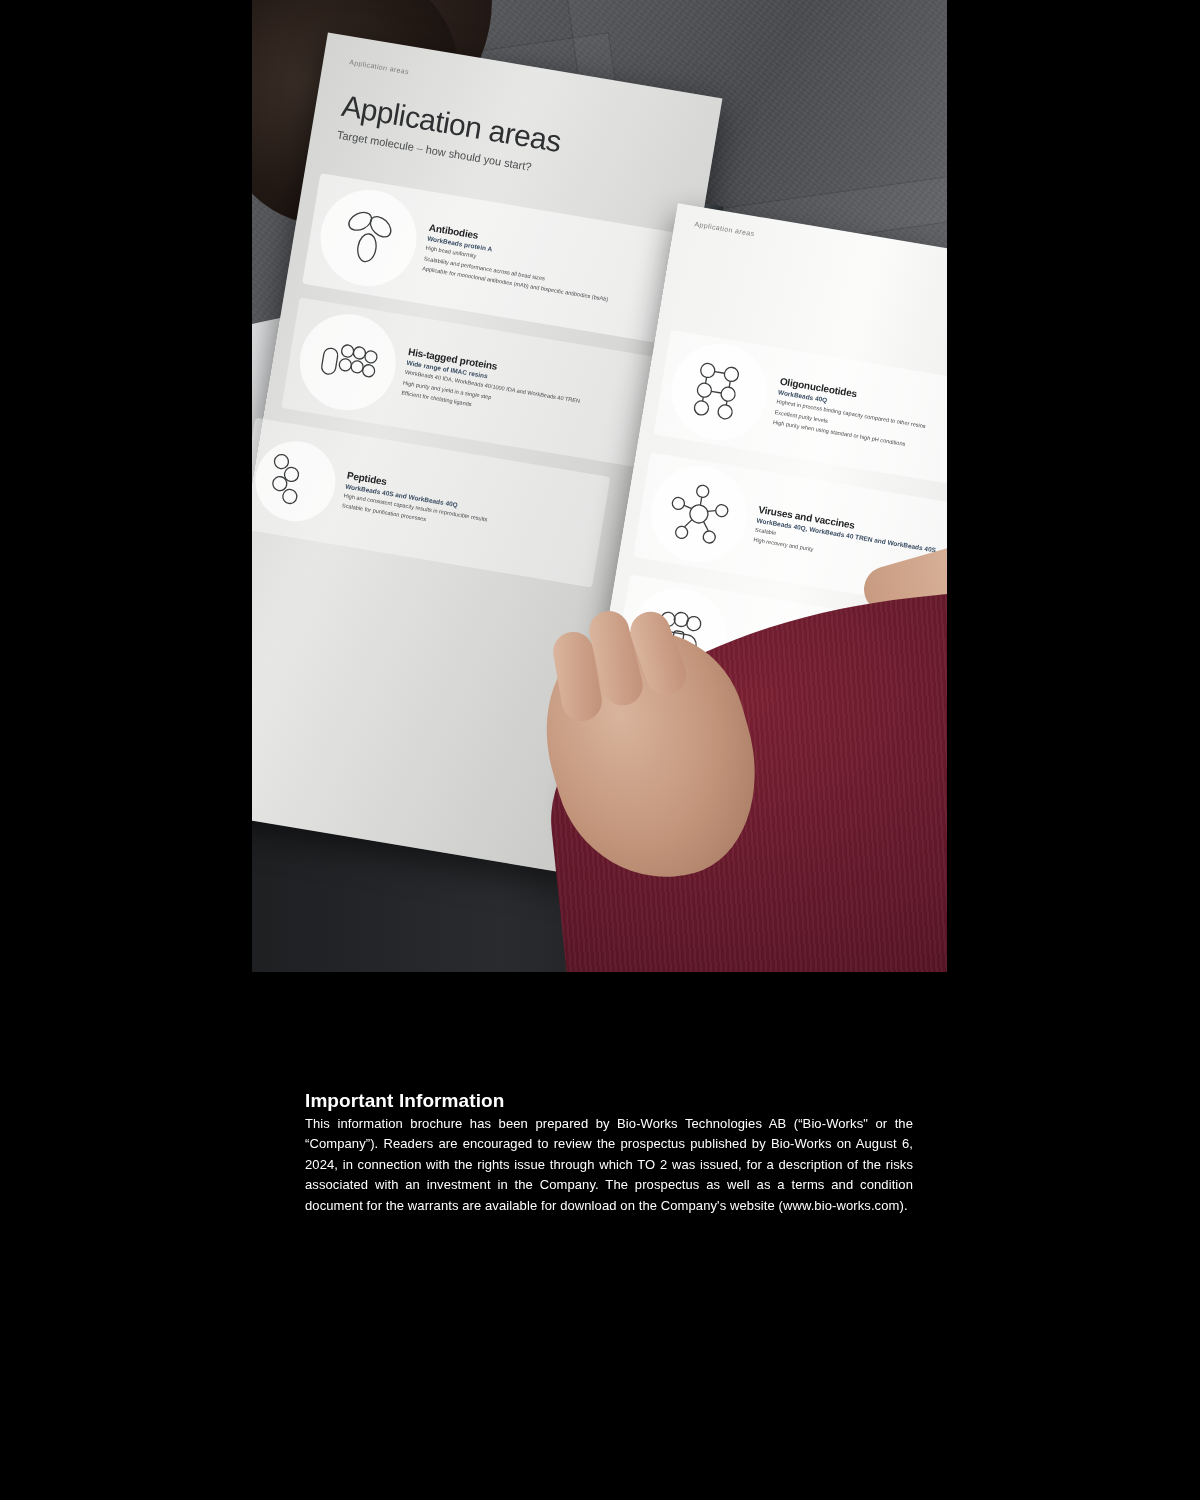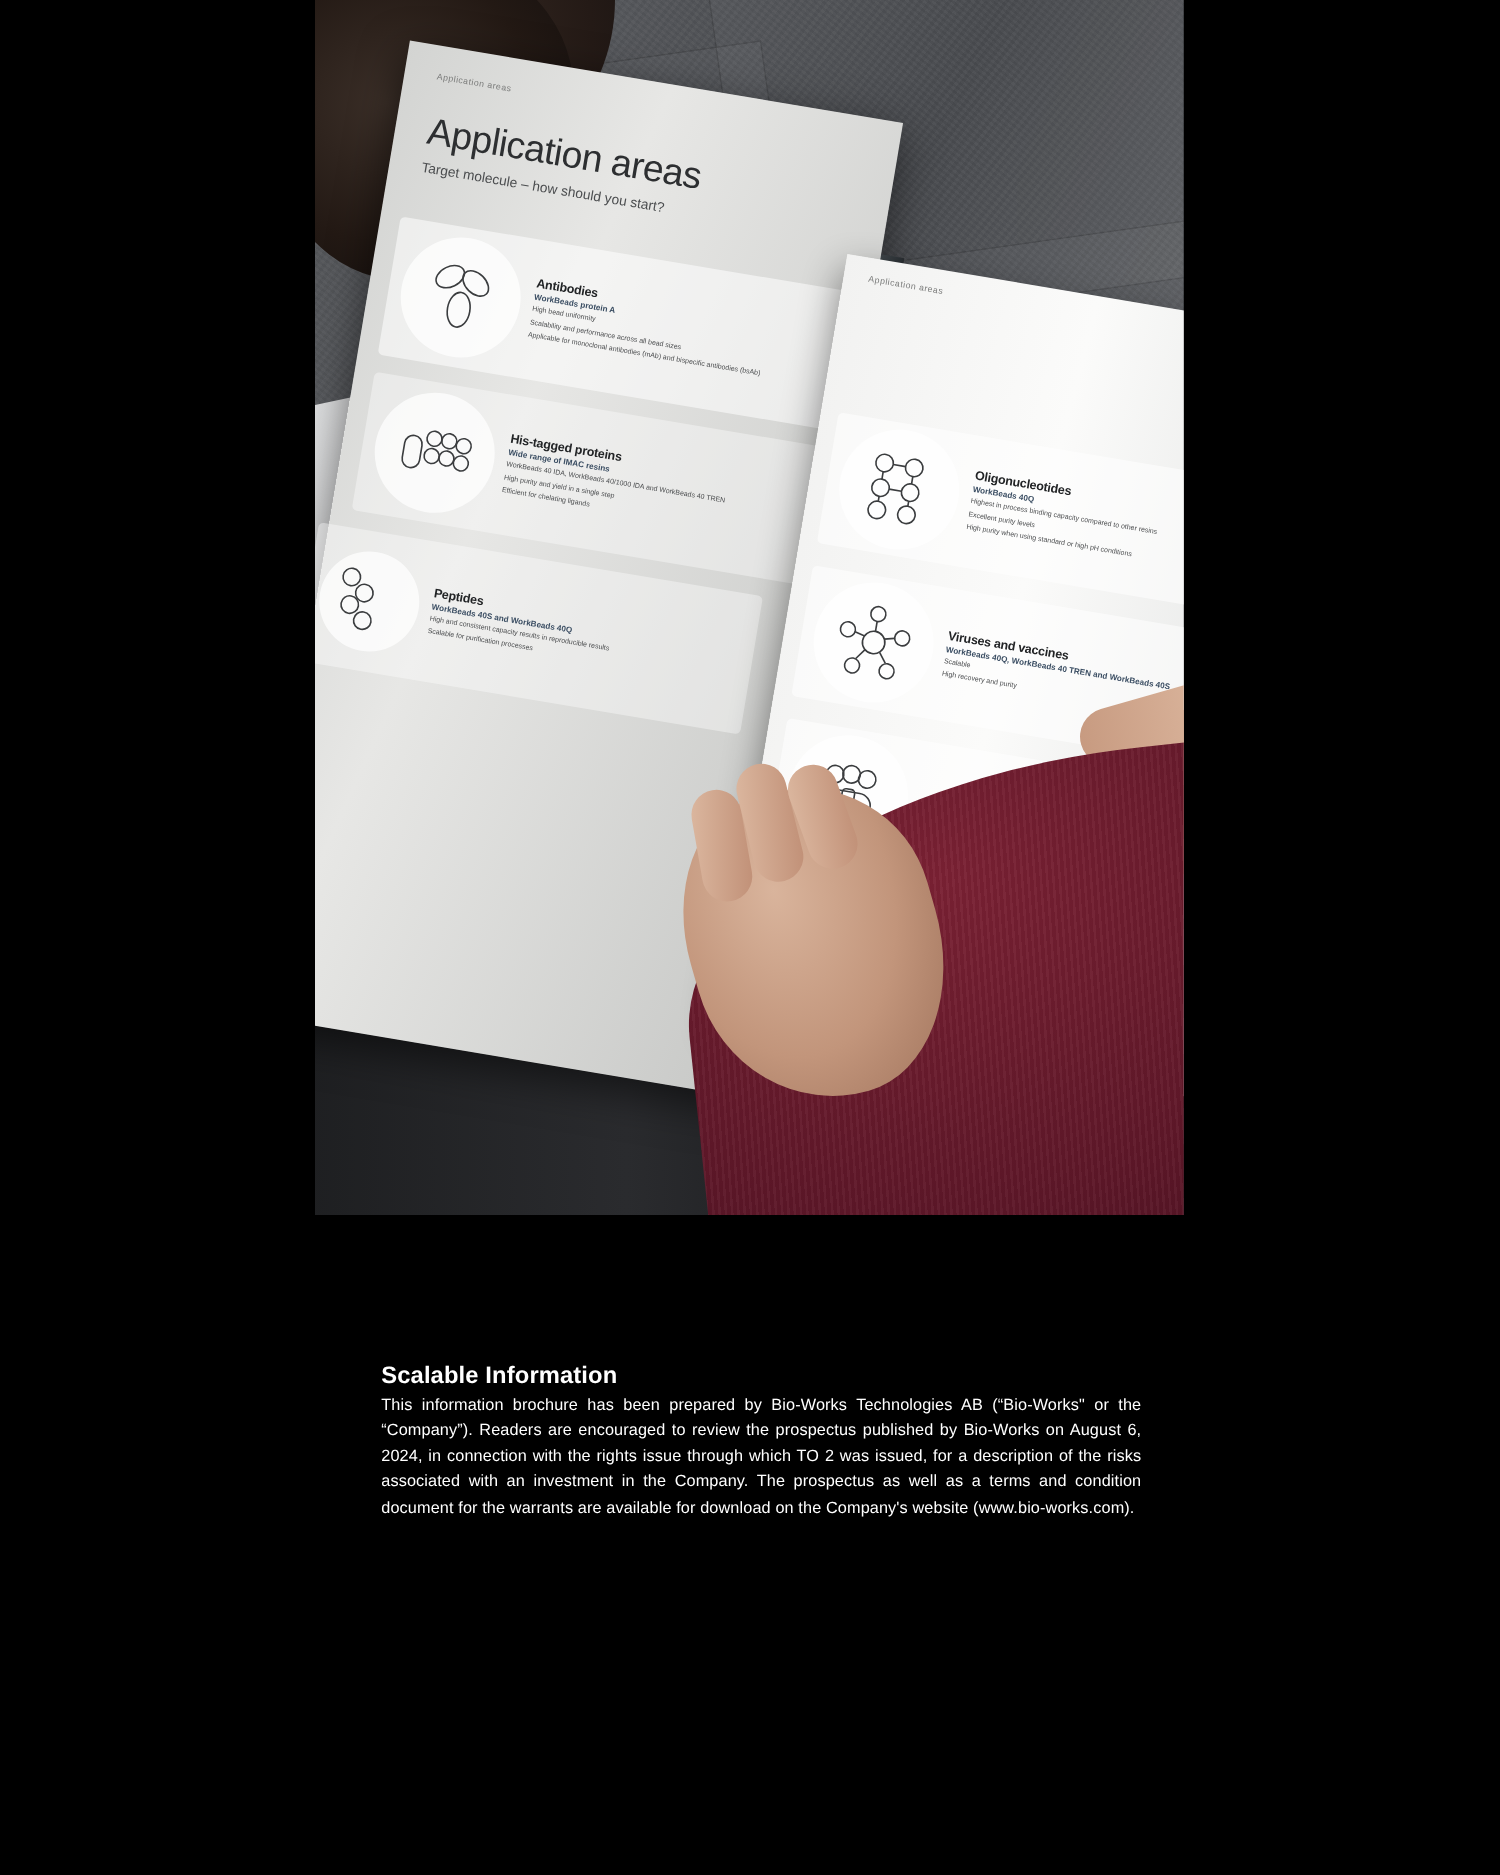--- a/index.html
+++ b/index.html
@@ -431,15 +431,15 @@
 
   <div class="hand-left">
     <div class="finger" style="left:30px;  top:-16px; width:40px; height:90px; transform:rotate(6deg);"></div>
     <div class="finger" style="left:72px;  top:-26px; width:40px; height:96px; transform:rotate(2deg);"></div>
     <div class="finger" style="left:114px; top:-14px; width:40px; height:86px; transform:rotate(-4deg);"></div>
   </div>
 
 </div>
 
 <div class="text-block">
-  <p class="ii-title">Scalable Information</p>
+  <p class="ii-title">Important Information</p>
   <p class="ii-body">This information brochure has been prepared by Bio-Works Technologies AB (“Bio-Works" or the “Company”). Readers are encouraged to review the prospectus published by Bio-Works on August 6, 2024, in connection with the rights issue through which TO 2 was issued, for a description of the risks associated with an investment in the Company. The prospectus as well as a terms and condition document for the warrants are available for download on the Company's website (www.bio-works.com).</p>
 </div>
 
 </body></html>

